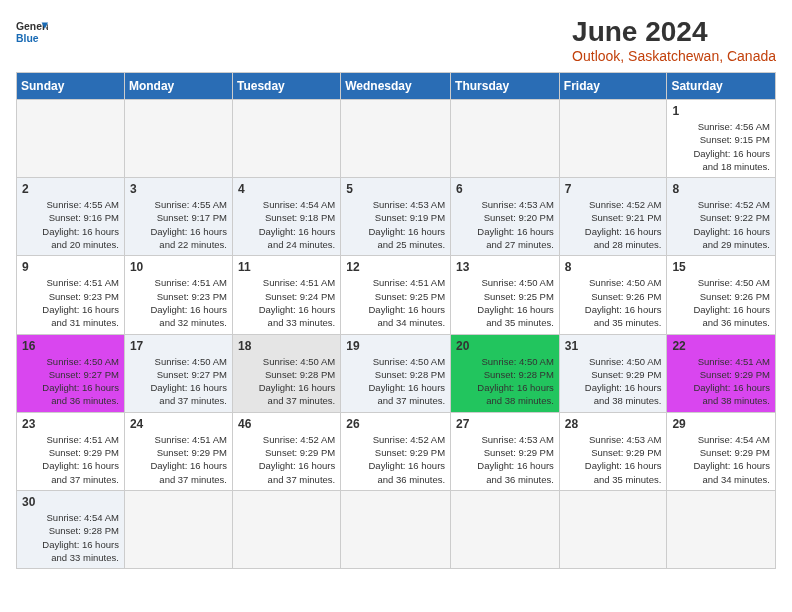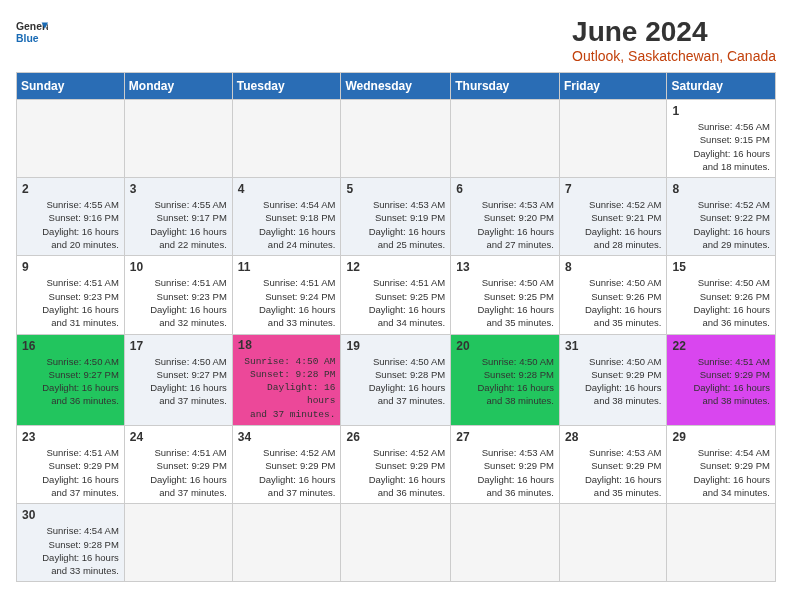--- a/index.html
+++ b/index.html
@@ -225,35 +225,35 @@
           </td>
           <td>
             <span class="day-number">15</span>
             <div class="day-info" style="white-space: pre-line;">Sunrise: 4:50 AM
 Sunset: 9:26 PM
 Daylight: 16 hours
 and 36 minutes.</div>
           </td>
         </tr>
         <tr>
-          <td style="background: #22c55e;">
+          <td style="background: #d946ef;">
             <span class="day-number">16</span>
             <div class="day-info" style="white-space: pre-line;">Sunrise: 4:50 AM
 Sunset: 9:27 PM
 Daylight: 16 hours
 and 36 minutes.</div>
           </td>
           <td style="background: rgb(238, 242, 247);">
             <span class="day-number">17</span>
             <div class="day-info" style="white-space: pre-line;">Sunrise: 4:50 AM
 Sunset: 9:27 PM
 Daylight: 16 hours
 and 37 minutes.</div>
           </td>
-          <td style="background: #ec4899; font-family: Liberation Mono, monospace;">
+          <td style="background: #e5e5e5;">
             <span class="day-number">18</span>
             <div class="day-info" style="white-space: pre-line;">Sunrise: 4:50 AM
 Sunset: 9:28 PM
 Daylight: 16 hours
 and 37 minutes.</div>
           </td>
           <td style="background: rgb(238, 242, 247);">
             <span class="day-number">19</span>
             <div class="day-info" style="white-space: pre-line;">Sunrise: 4:50 AM
 Sunset: 9:28 PM
@@ -291,21 +291,21 @@
 and 37 minutes.</div>
           </td>
           <td>
             <span class="day-number">24</span>
             <div class="day-info" style="white-space: pre-line;">Sunrise: 4:51 AM
 Sunset: 9:29 PM
 Daylight: 16 hours
 and 37 minutes.</div>
           </td>
           <td>
-            <span class="day-number">34</span>
+            <span class="day-number">46</span>
             <div class="day-info" style="white-space: pre-line;">Sunrise: 4:52 AM
 Sunset: 9:29 PM
 Daylight: 16 hours
 and 37 minutes.</div>
           </td>
           <td>
             <span class="day-number">26</span>
             <div class="day-info" style="white-space: pre-line;">Sunrise: 4:52 AM
 Sunset: 9:29 PM
 Daylight: 16 hours

